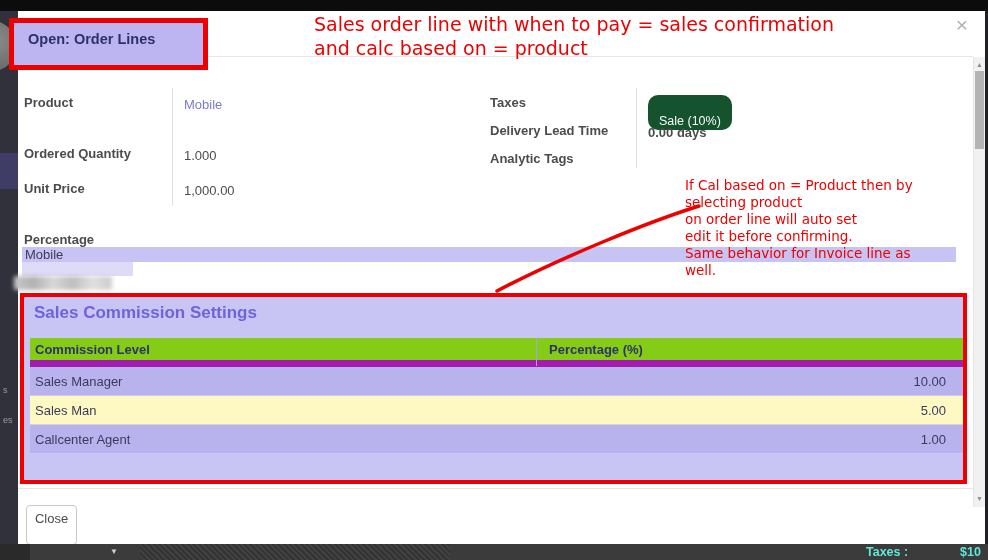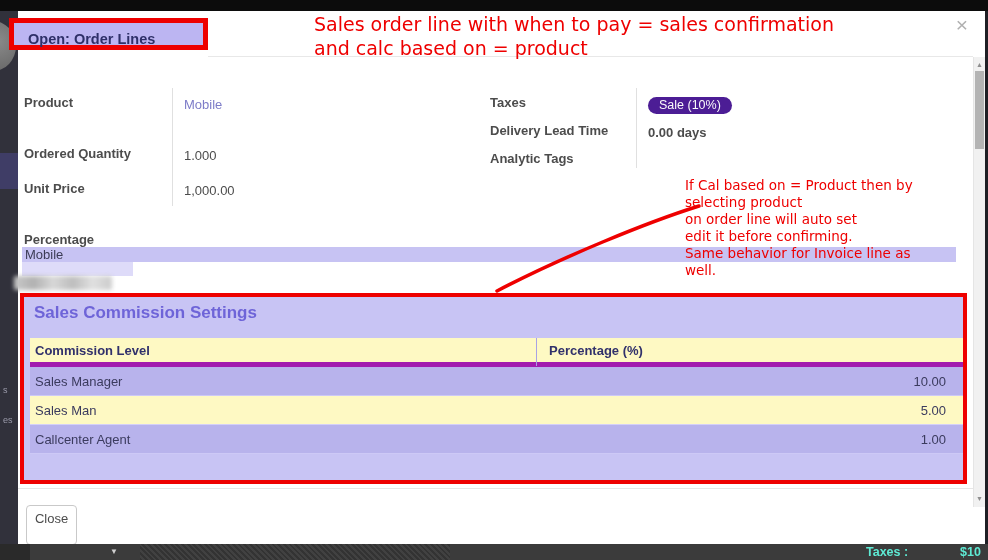--- a/index.html
+++ b/index.html
@@ -18,21 +18,21 @@
   .bottom-strip { left:0; top:544px; width:988px; height:16px; background:#3b3b3b; }
   .bottom-cap { position:absolute; left:0; top:0; width:30px; height:16px; background:#2a2a2a; }
   .bottom-hatch { position:absolute; left:140px; top:0; width:310px; height:16px;
                   background:repeating-linear-gradient(45deg,#333333 0 2px,#414141 2px 4px); }
   .bottom-caret { position:absolute; left:110px; top:3px; font-size:8px; color:#cfcfcf; }
   .bottom-text { position:absolute; top:1px; font-size:12.5px; font-weight:bold; color:#5eead4; white-space:nowrap; }
 
   
   .modal { left:18px; top:11px; width:967px; height:532px; background:#ffffff; }
   .header-line { left:208px; top:56px; width:765px; height:1px; background:#e8e8e8; }
-  .title-box { left:9px; top:18px; width:199px; height:32px; border:5px solid #ee0000;
+  .title-box { left:9px; top:18px; width:199px; height:52px; border:5px solid #ee0000;
                background:#bcb5f2; padding:7px 0 0 14px; z-index:5; }
   .title-text { font-size:14.5px; font-weight:bold; color:#2f3069; }
   .close-x { left:950px; top:13px; width:24px; height:24px; font-size:21px; color:#b0b0b0;
              text-align:center; line-height:24px; cursor:pointer; }
 
   
   .note { color:#ee0000; font-family:"DejaVu Sans", sans-serif; white-space:nowrap; }
   .top-note { left:314px; top:12px; font-size:19px; line-height:24px; }
   .side-note { left:685px; top:177px; font-size:13.5px; line-height:17px; z-index:3; }
   .arrow-svg { left:0; top:0; width:988px; height:560px; pointer-events:none; z-index:3; }
@@ -40,40 +40,40 @@
   
   .sb-track { left:973px; top:57px; width:12px; height:450px; background:#f1f1f1; border-left:1px solid #e5e5e5; }
   .sb-arrow { position:absolute; left:0; width:11px; text-align:center; font-size:7px; color:#8f8f8f; }
   .sb-thumb { position:absolute; left:1px; top:14px; width:9px; height:78px; background:#b4b4b4; }
 
   
   .flabel { font-size:13px; font-weight:bold; color:#4c4c4c; white-space:nowrap; }
   .fvalue { font-size:13px; color:#4c4c4c; white-space:nowrap; }
   .flink  { font-size:13px; color:#7d7cc8; white-space:nowrap; cursor:pointer; }
   .vline  { width:1px; background:#e0e0e0; }
-  .pill { display:inline-block; background:#4c1d95; color:#fafafa; font-size:12.5px;
-          padding:1px 11px 2px 11px; border-radius:10px; }
+  .pill { display:inline-block; background:#14532d; color:#fafafa; font-size:12.5px;
+          padding:19px 11px 2px 11px; border-radius:10px; }
 
   
   .desc-band1 { left:22px; top:247px; width:934px; height:15px; background:#c7c3f3;
                 font-size:13px; color:#3c3c55; line-height:15px; padding-left:3px; z-index:1; }
   .desc-band2 { left:22px; top:262px; width:111px; height:14px; background:#dedbf9; }
   .desc-blur  { left:14px; top:276px; width:98px; height:14px; border-radius:2px;
                 background:linear-gradient(90deg,#c9c9c9,#b1b1b1 20%,#d8d8d8 40%,#bdbdbd 60%,#e0e0e0 80%,#cccccc);
                 filter:blur(2px); }
 
   
   .comm-box { left:20px; top:293px; width:947px; height:191px; border:4px solid #ee0000;
               background:#c8c4f4; z-index:4; }
   .comm-heading { position:absolute; left:10px; top:6px; font-size:17px; font-weight:bold; color:#6e64d8; }
   .comm-table { position:absolute; left:6px; top:41px; width:933px; }
   .comm-row { display:flex; height:29px; align-items:center; font-size:13px; color:#3b3b5e; }
   .comm-row .c1 { width:506px; padding-left:5px; }
   .comm-row .c2 { flex:1; text-align:right; padding-right:17px; }
-  .comm-head { background:#fef9c3; border-bottom:5px solid #a21caf; font-weight:bold; color:#31316b; position:relative; }
+  .comm-head { background:#84cc16; border-bottom:7px solid #a21caf; font-weight:bold; color:#31316b; position:relative; }
   .comm-head .coldiv { position:absolute; left:506px; top:0; width:1px; height:28px; background:#a8a2e4; }
   .row-dark  { background:#b8b3ec; border-bottom:1px solid #cdc9f6; }
   .row-light { background:#fef9c3; border-bottom:1px solid #d4d0f8; }
   .row-empty { height:25px; background:#c8c4f4; }
 
   
   .footer-line { left:18px; top:488px; width:955px; height:1px; background:#e6e6e6; }
   .close-btn { left:26px; top:505px; width:51px; height:40px; background:#ffffff;
                border:1px solid #c9c9c9; border-radius:4px; font-size:13px; color:#4c4c4c;
                text-align:center; line-height:26px; cursor:pointer; }

